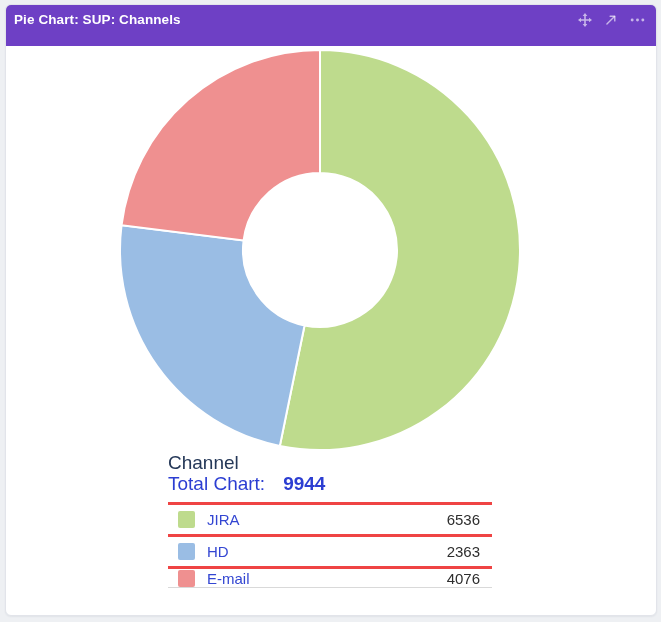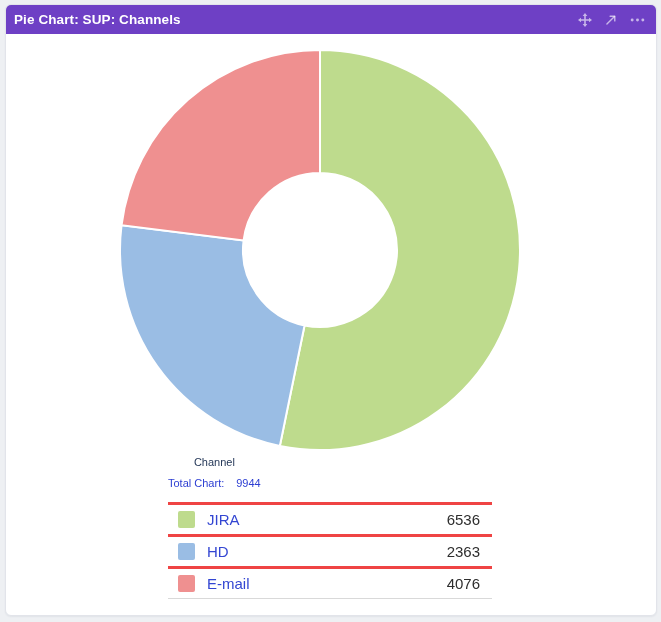--- a/index.html
+++ b/index.html
@@ -22,21 +22,21 @@
     border-radius: 6px;
     box-shadow: 0 1px 2px rgba(9,30,66,0.06);
     box-sizing: border-box;
   }
   .gadget-header {
     height: 29px;
     background: #6e40c5;
     border-radius: 5px 5px 0 0;
     display: flex;
     align-items: center;
-    padding: 0 10px 0 8px;
+    padding: 0 10px 12px 8px;
   }
   .gadget-title {
     color: #ffffff;
     font-weight: bold;
     font-size: 13.5px;
     letter-spacing: 0.1px;
     white-space: nowrap;
   }
   .header-icons {
     margin-left: auto;
@@ -57,41 +57,40 @@
     left: 104px;
     top: 35px;
     width: 420px;
     height: 420px;
   }
   .donut-wrap svg { width: 100%; height: 100%; }
   .summary {
     position: absolute;
     left: 162px;
     top: 447px;
-    font-size: 11px;
+    font-size: 19px;
     line-height: 21px;
-    text-align: center;
   }
   .dim-label { color: #253858; }
   .total-line { color: #2c3ed2; }
-  .total-val { font-weight: normal; margin-left: 12px; }
+  .total-val { font-weight: bold; margin-left: 18px; }
   .legend {
     position: absolute;
     left: 162px;
     top: 497px;
     width: 324px;
   }
   .legend-row {
     display: flex;
     align-items: center;
     height: 32px;
     border-top: 3px solid #ef4444;
     box-sizing: border-box;
   }
-  .legend-row:last-child { border-bottom: 1px solid #d9d9d9; height: 33px; }
+  .legend-row:last-child { border-bottom: 1px solid #d9d9d9; height: 22px; }
   .swatch {
     width: 17px;
     height: 17px;
     border-radius: 2px;
     margin-left: 10px;
     margin-right: 12px;
     flex: 0 0 auto;
   }
   .legend-label {
     font-size: 15px;

